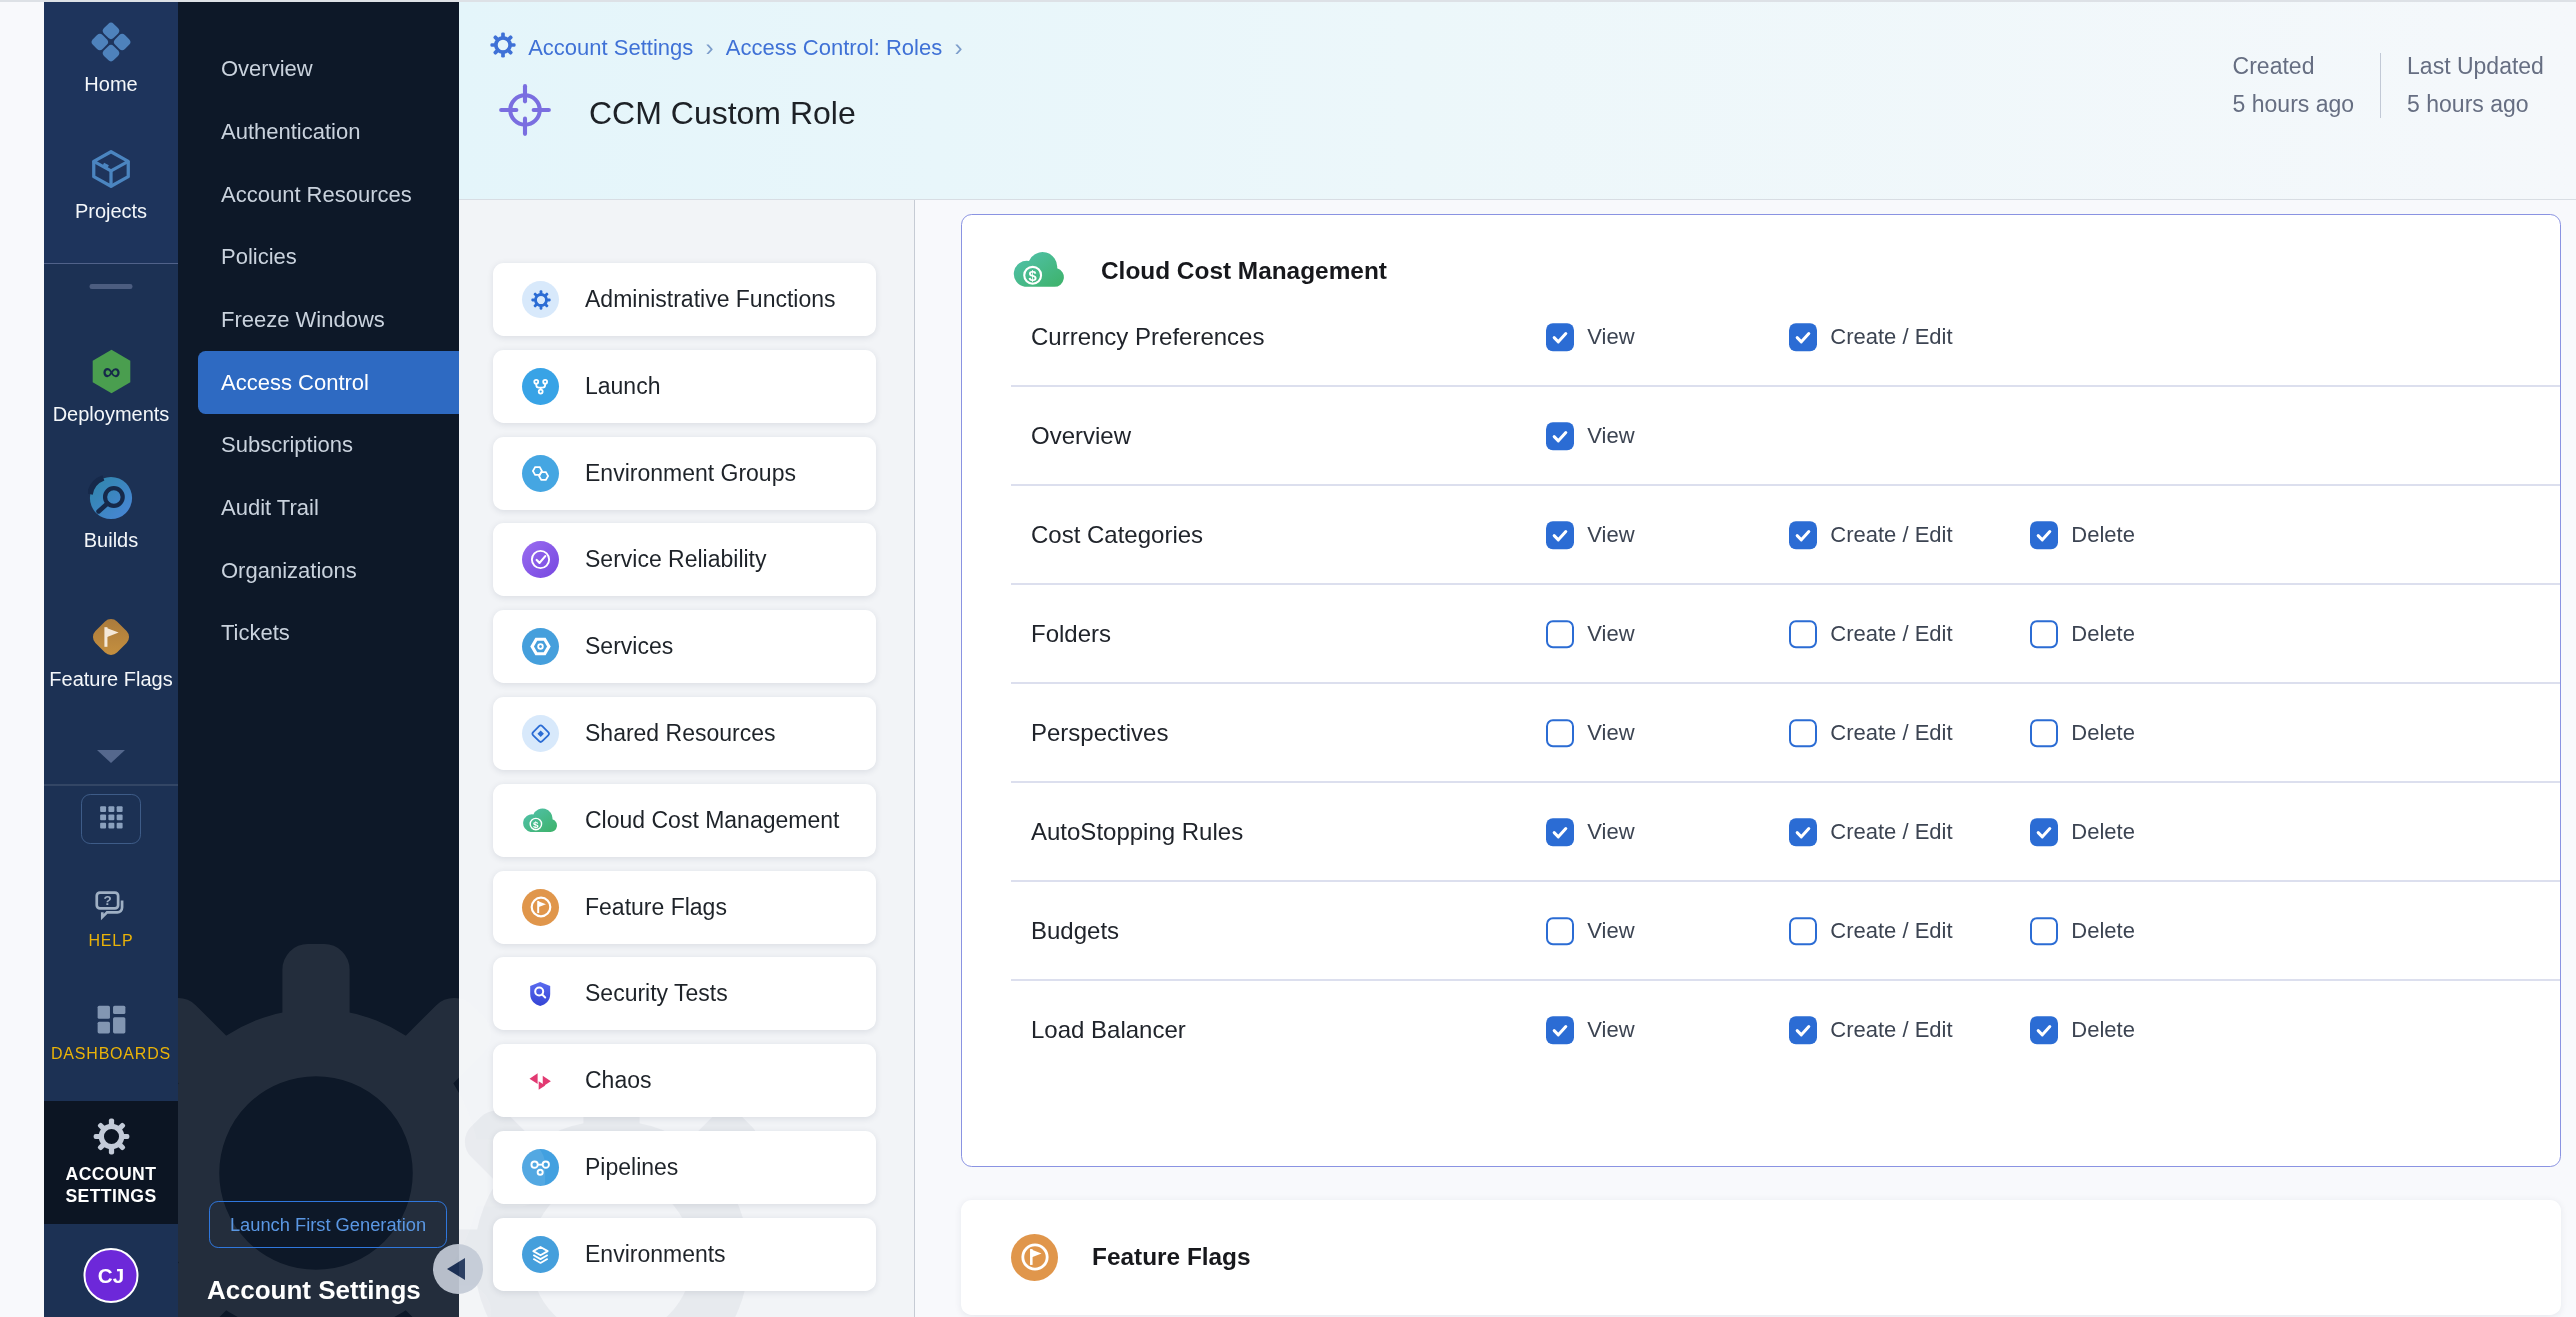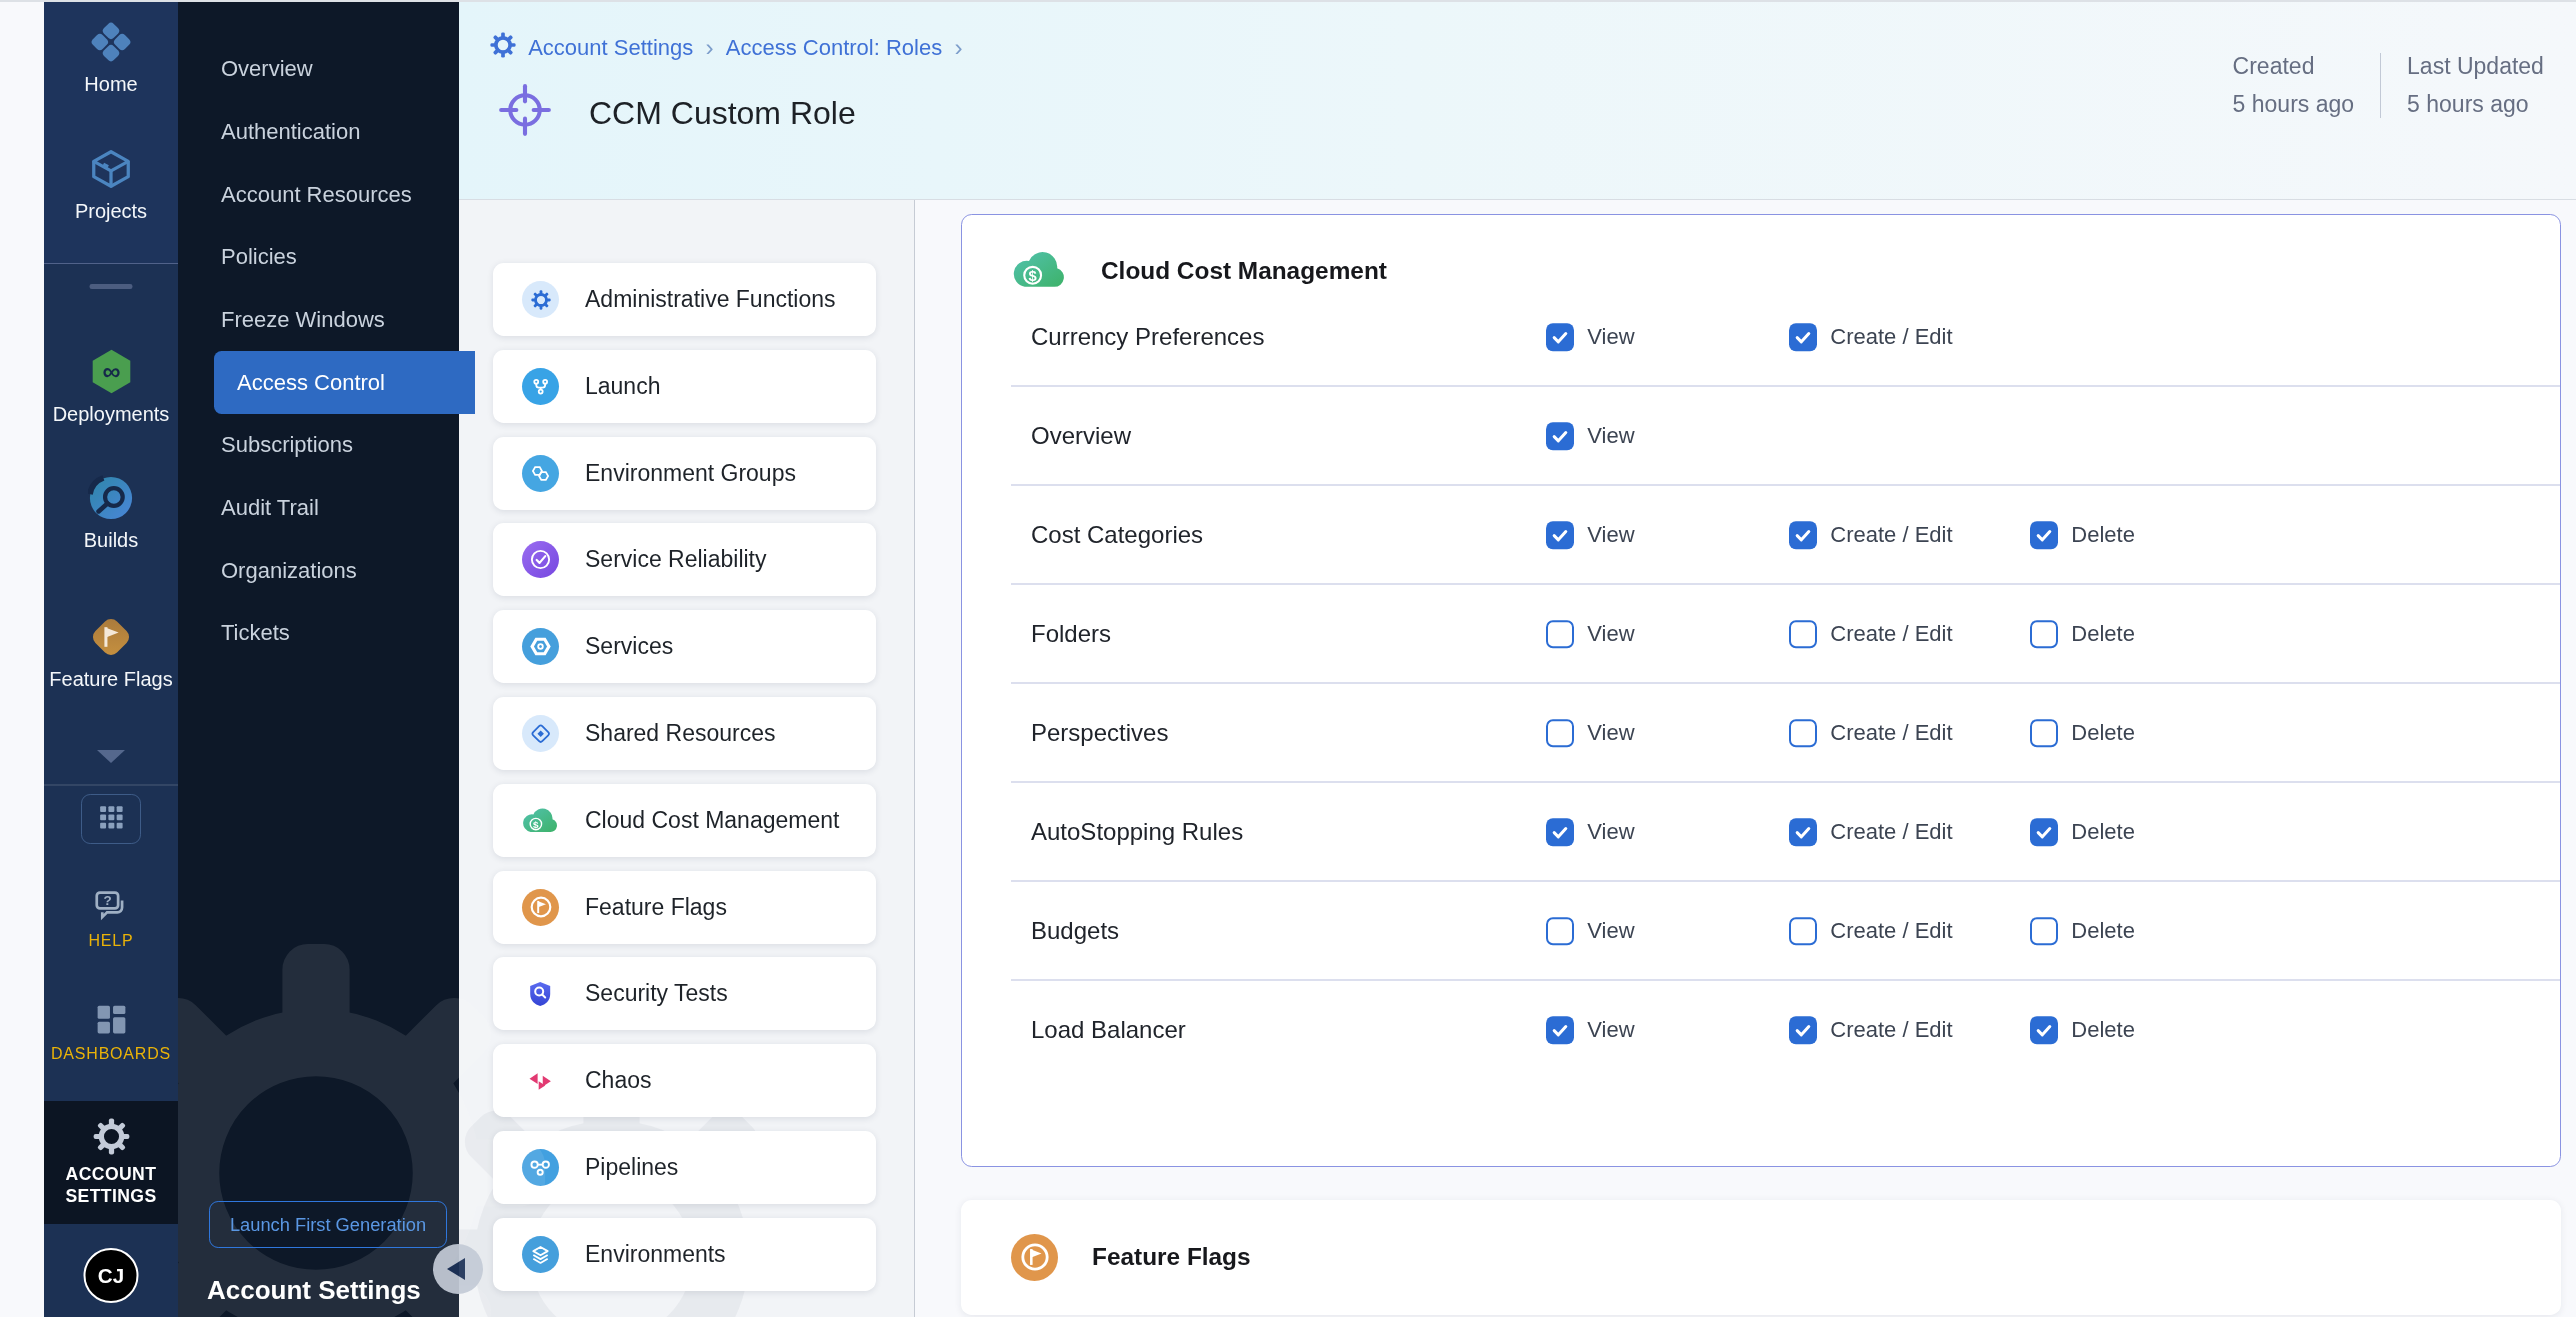--- a/index.html
+++ b/index.html
@@ -26,21 +26,21 @@
     width:60px; height:50px; border:1.5px solid #3e5c88; border-radius:9.2px;
     display:flex; align-items:center; justify-content:center; cursor:pointer; }
   .rail-small { position:absolute; left:0; width:100%; text-align:center; cursor:pointer; }
   .rail-small .ricon { height:40px; display:flex; align-items:center; justify-content:center; }
   .rail-small .rlabel { font-size:16px; margin-top:6.1px; color:#eab308; letter-spacing:0.8px; font-weight:500; }
   .acct-block { position:absolute; top:1101px; left:0; width:100%; height:123px; background:#0c1523;
     display:flex; flex-direction:column; align-items:center; justify-content:center; gap:6.1px; cursor:pointer; }
   .acct-block .rlabel { font-size:17.6px; color:#fff; font-weight:600; width:115px; line-height:1.2;
     text-align:center; letter-spacing:0.4px; }
   .avatar { position:absolute; top:1248px; left:50%; transform:translateX(-50%);
-    width:55px; height:55px; border-radius:50%; background:#000000; border:2.3px solid #fff;
+    width:55px; height:55px; border-radius:50%; background:#6d28d9; border:2.3px solid #fff;
     color:#fff; font-weight:700; font-size:20.6px; display:flex; align-items:center; justify-content:center;
     cursor:pointer; }
 
   
   .subnav { position:relative; width:281px; height:100%; background:#0d1828; flex:none; z-index:5; overflow:visible; }
   .subnav .wm { position:absolute; bottom:-92px; left:-99px; width:474px; height:474px; opacity:.09; z-index:0; pointer-events:none; }
   .nav-item { position:absolute; left:0; width:100%; height:63px; display:flex; align-items:center;
     padding-left:43px; font-size:22px; color:#c9d2dd; cursor:pointer; z-index:2; }
   .nav-item.selected { background:#2e6ac2; color:#fff; font-weight:500; left:20px;
     width:calc(100% - 20px); padding-left:23px; border-radius:7.6px 0 0 7.6px; }
@@ -258,21 +258,21 @@
             <rect x="-1.7" y="-11.6" width="3.4" height="6.2" rx="1.3" transform="rotate(315)"></rect>
           </g>
           <circle r="6.6" fill="none" stroke="#ffffff" stroke-width="3.4"></circle>
         </svg></span>
     <div id="nav-items">
         <div class="nav-item" style="top: 37px;">Overview</div>
         <div class="nav-item" style="top: 100px;">Authentication</div>
         <div class="nav-item" style="top: 163px;">Account Resources</div>
         <div class="nav-item" style="top: 225px;">Policies</div>
         <div class="nav-item" style="top: 288px;">Freeze Windows</div>
-        <div class="nav-item selected" style="top: 351px; margin-left: 16px;">Access Control</div>
+        <div class="nav-item selected" style="top: 351px;">Access Control</div>
         <div class="nav-item" style="top: 413px;">Subscriptions</div>
         <div class="nav-item" style="top: 476px;">Audit Trail</div>
         <div class="nav-item" style="top: 539px;">Organizations</div>
         <div class="nav-item" style="top: 601px;">Tickets</div>
       </div>
     <button class="launch-btn">Launch First Generation</button>
     <div class="nav-footer">Account Settings</div>
     <div class="collapse">
       <span class="tri"></span>
     </div>

